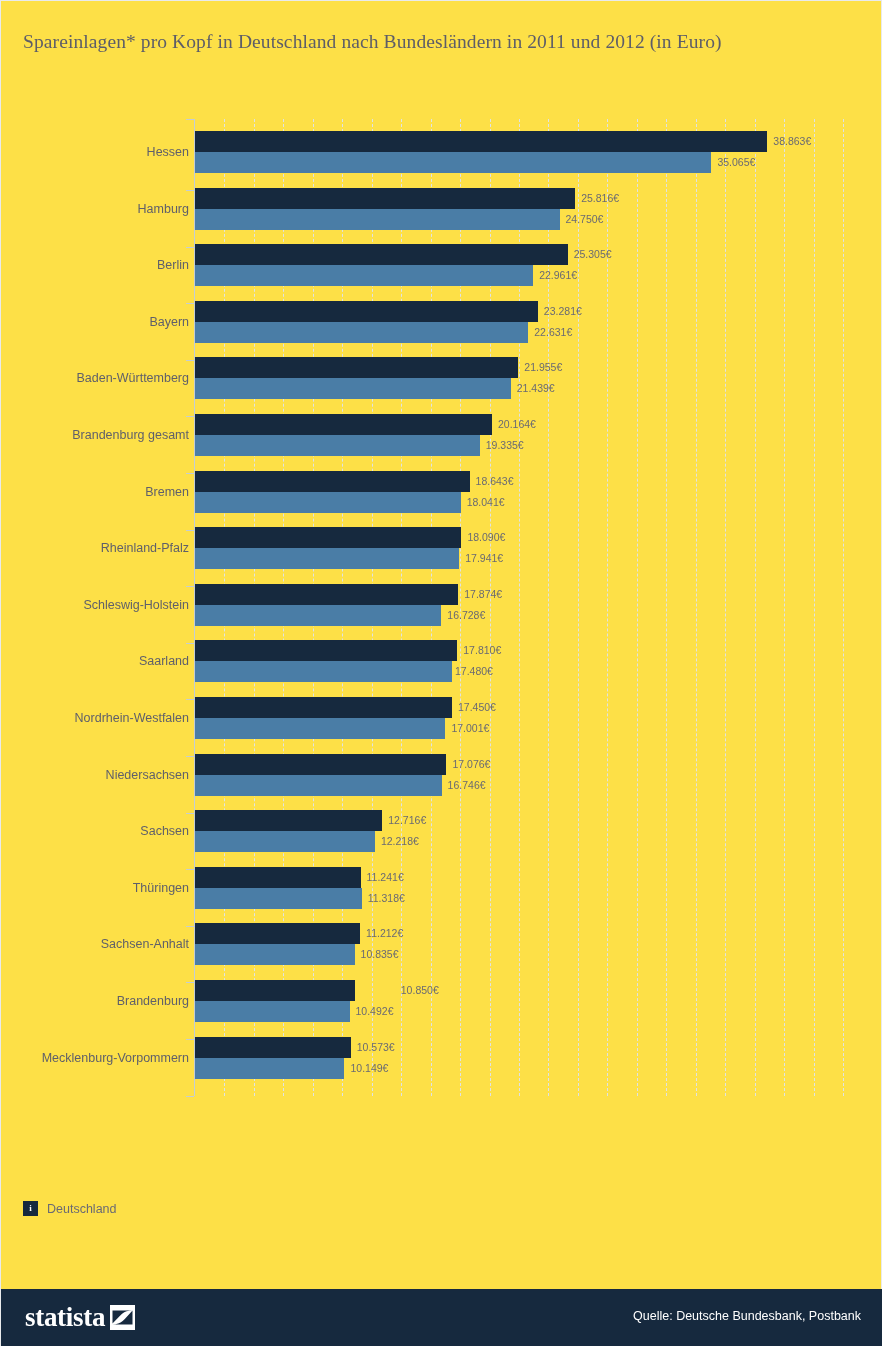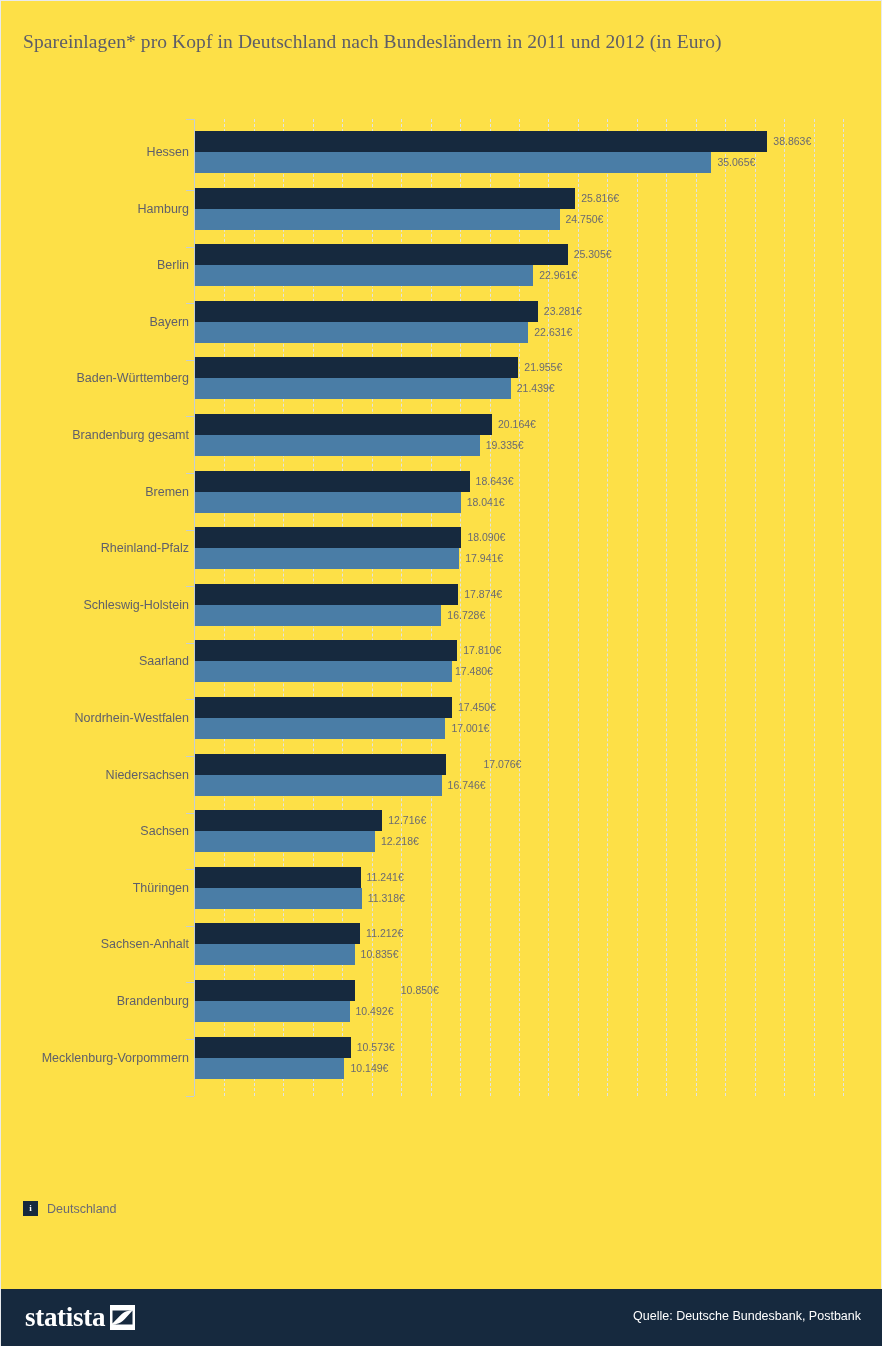--- a/index.html
+++ b/index.html
@@ -326,21 +326,21 @@
           <div class="cat-label">Nordrhein-Westfalen</div>
           <div class="bar bar-2012" style="width: 256.991px; background: rgb(22, 41, 62);"></div>
           <div class="bar-value val-2012" style="left: 456.991px;">17.450€</div>
           <div class="bar bar-2011" style="width: 250.378px; background: rgb(74, 125, 166);"></div>
           <div class="bar-value val-2011" style="left: 450.378px;">17.001€</div>
         </div>
         <div class="axis-tick" style="top: 637px;"></div>
         <div class="row" style="top: 634.6px; height: 42px;">
           <div class="cat-label">Niedersachsen</div>
           <div class="bar bar-2012" style="width: 251.483px; background: rgb(22, 41, 62);"></div>
-          <div class="bar-value val-2012" style="left: 451.483px; margin-left: 31px;">17.076€</div>
+          <div class="bar-value val-2012" style="left: 451.483px;">17.076€</div>
           <div class="bar bar-2011" style="width: 246.623px; background: rgb(74, 125, 166);"></div>
           <div class="bar-value val-2011" style="left: 446.623px;">16.746€</div>
         </div>
         <div class="axis-tick" style="top: 693.6px;"></div>
         <div class="row" style="top: 691.2px; height: 42px;">
           <div class="cat-label">Sachsen</div>
           <div class="bar bar-2012" style="width: 187.272px; background: rgb(22, 41, 62);"></div>
           <div class="bar-value val-2012" style="left: 387.272px;">12.716€</div>
           <div class="bar bar-2011" style="width: 179.938px; background: rgb(74, 125, 166);"></div>
           <div class="bar-value val-2011" style="left: 379.938px;">12.218€</div>

